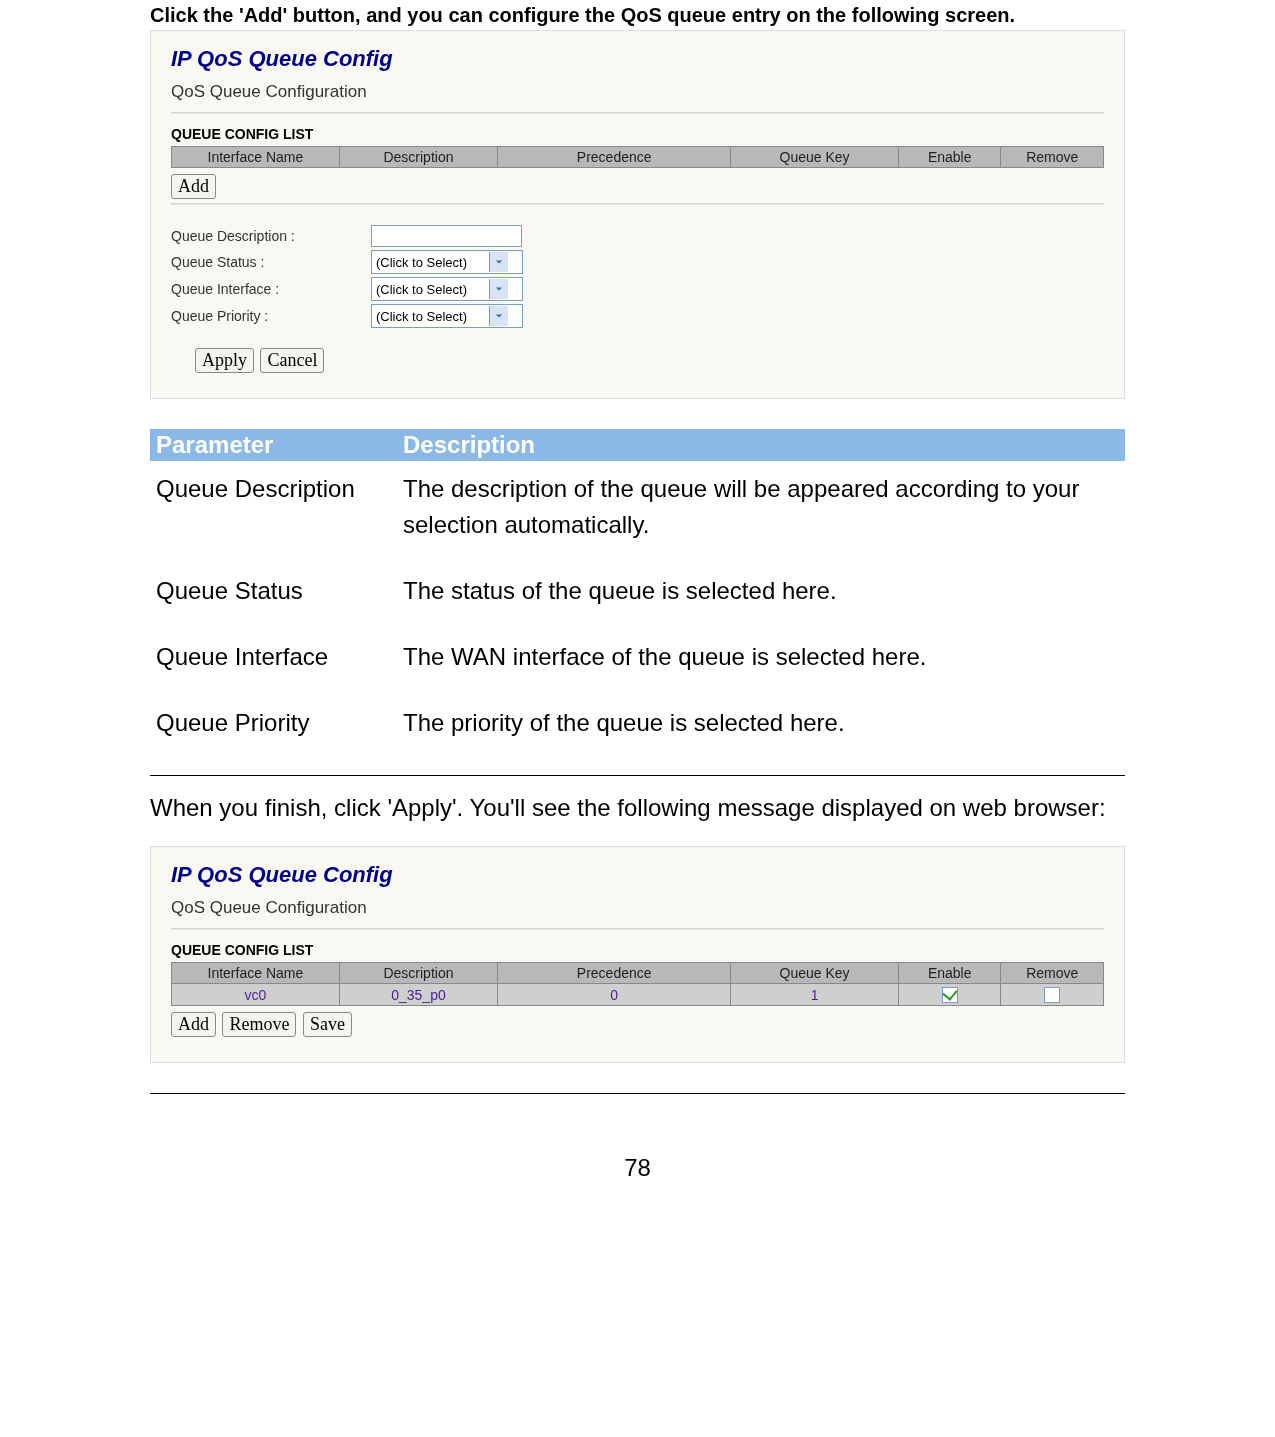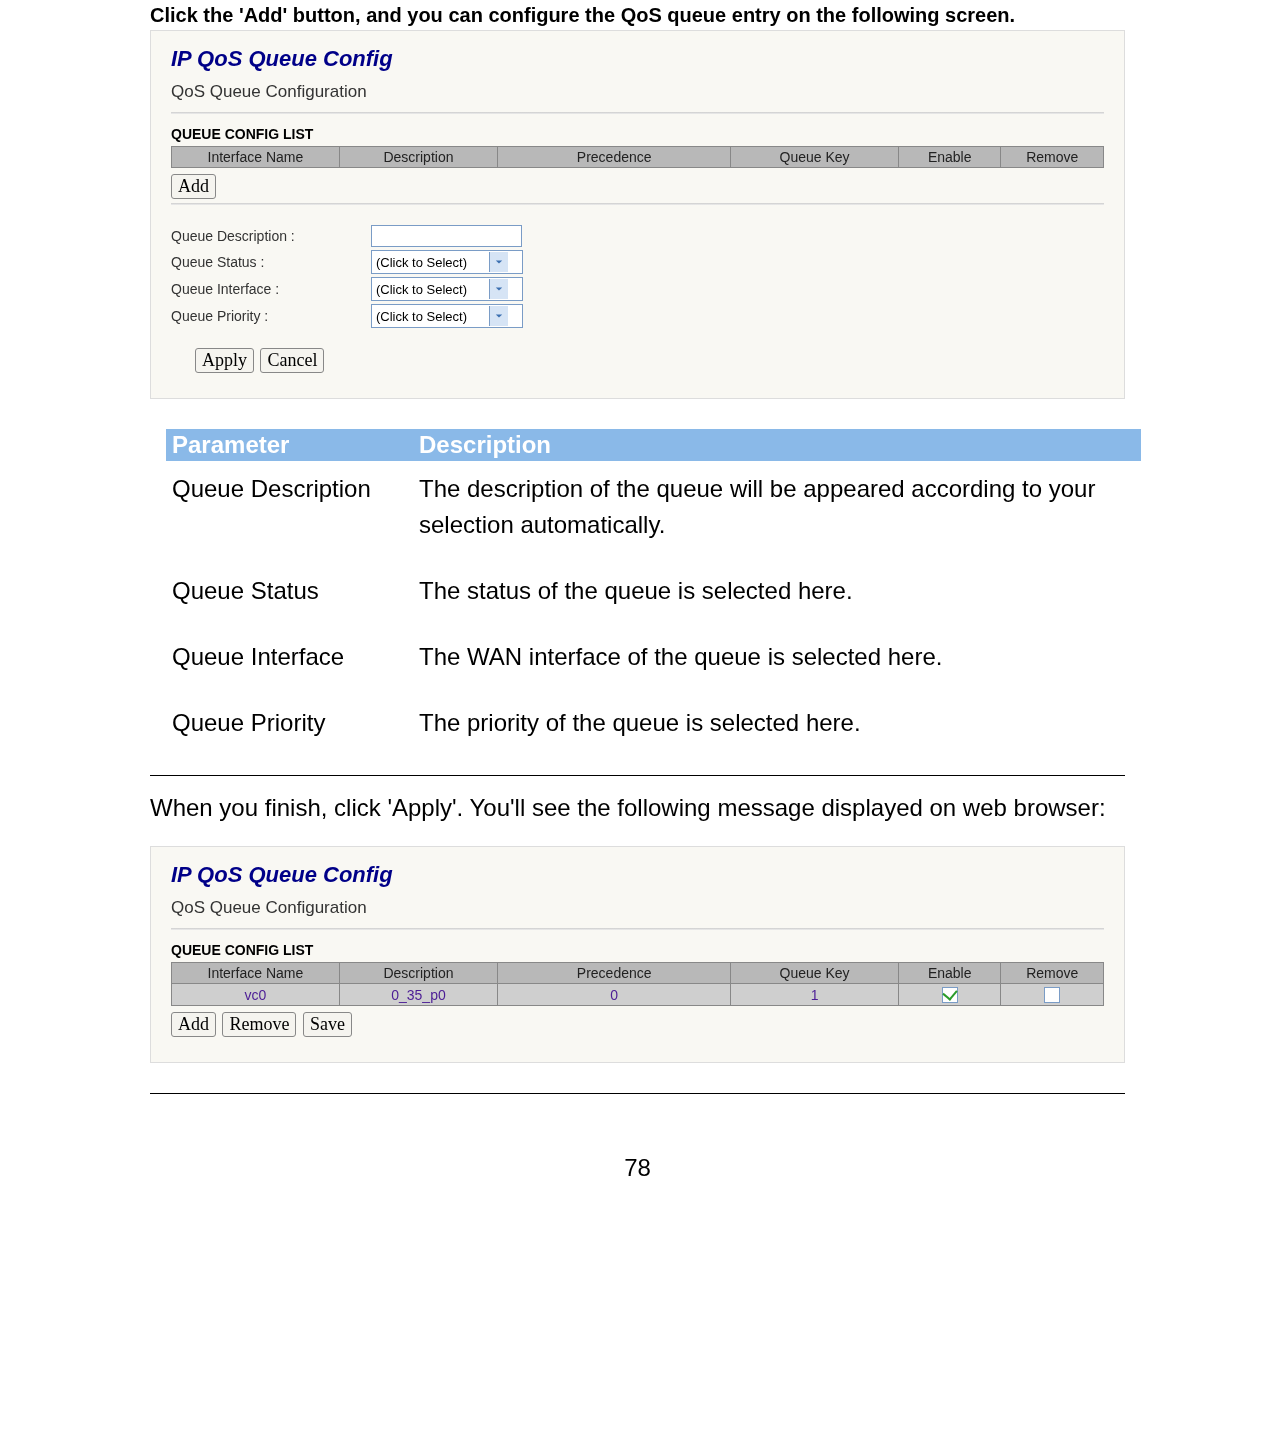--- a/index.html
+++ b/index.html
@@ -128,21 +128,20 @@
     width: 8px;
     height: 8px;
   }
   .form-section {
     margin-top: 20px;
   }
   table.param-table {
     border-collapse: collapse;
     width: 100%;
     font-size: 24px;
-    margin-left: 16px;
   }
   table.param-table th {
     background: #8ab9e8;
     color: #fff;
     font-weight: bold;
     text-align: left;
     padding: 2px 6px;
   }
   table.param-table td {
     padding: 10px 6px 20px 6px;

